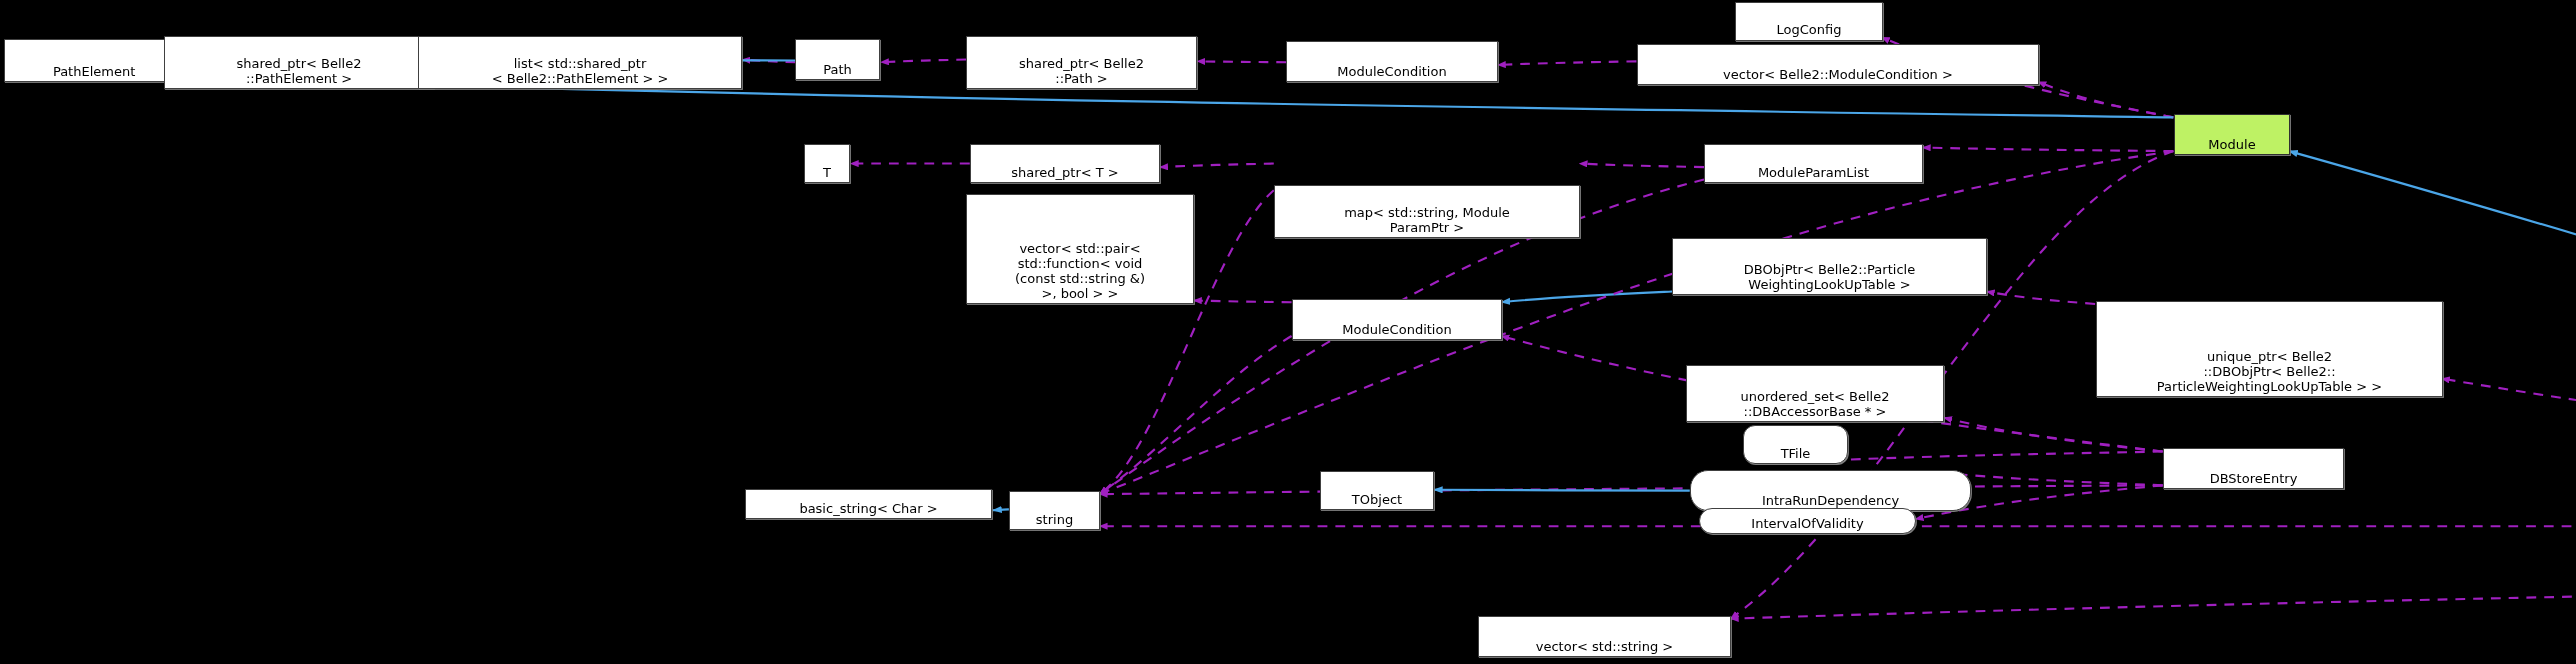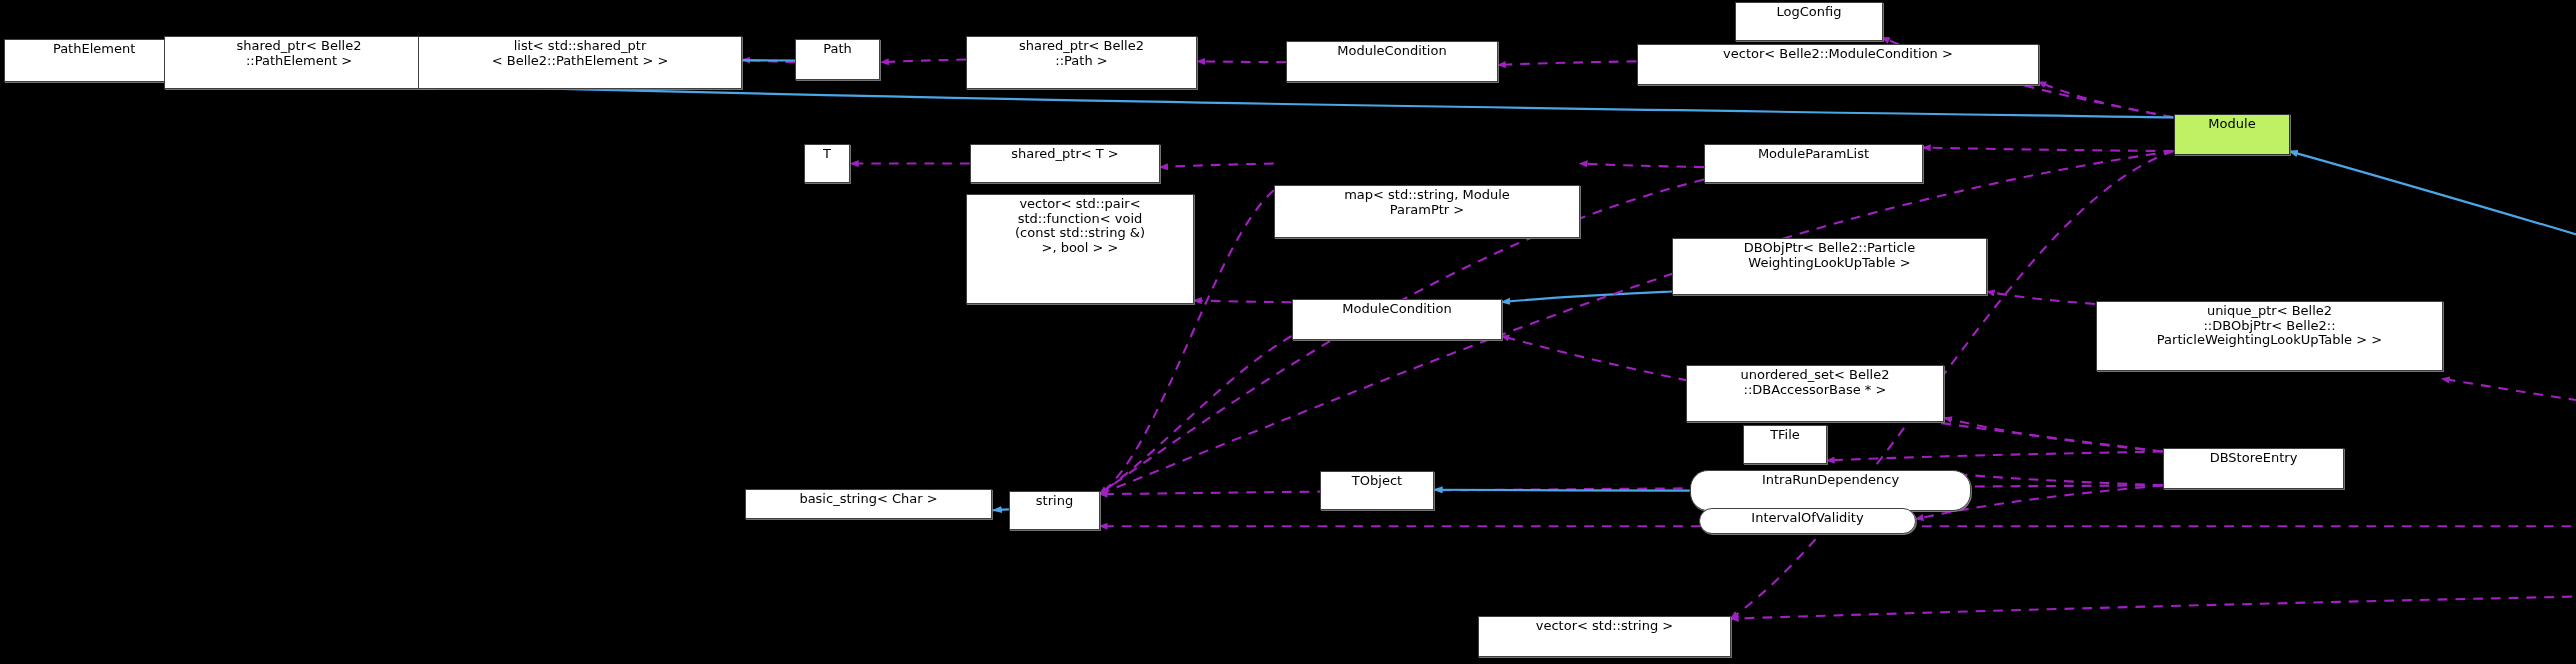--- a/index.html
+++ b/index.html
@@ -9,21 +9,21 @@
   .node{
     position:absolute;
     box-sizing:border-box;
     background:#fff;
     border:0.9px solid #404040;
     box-shadow:0.9px 0.9px 0 0 #808080;
     color:#000;
     font-size:13px;
     line-height:14.7px;
     display:flex;
-    align-items:flex-start;
+    align-items:flex-end;
     justify-content:center;
     text-align:center;
     white-space:pre;
     padding:1.8px 4.4px;
     z-index:5;
   }
   .node.highlight{background:#bef264;border-color:#303030;}
   .node span{display:block;}
 </style>
 </head>
@@ -94,26 +94,26 @@
       <div class="node" style="left: 1274px; top: 141px; width: 306px; height: 53px; margin-top: 44px;"><span>map&lt; std::string, Module
 ParamPtr &gt;</span></div>
       <div class="node" style="left: 1704px; top: 144px; width: 219px; height: 39px;"><span>ModuleParamList</span></div>
       <div class="node" style="left: 966px; top: 194px; width: 228px; height: 110px;"><span>vector&lt; std::pair&lt;
 std::function&lt; void
 (const std::string &amp;)
 &gt;, bool &gt; &gt;</span></div>
       <div class="node" style="left: 1672px; top: 238px; width: 315px; height: 57px;"><span>DBObjPtr&lt; Belle2::Particle
 WeightingLookUpTable &gt;</span></div>
       <div class="node" style="left: 1292px; top: 299px; width: 210px; height: 41px;"><span>ModuleCondition</span></div>
-      <div class="node" style="left: 2096px; top: 301px; width: 347px; height: 70px;"><span>unique_ptr&lt; Belle2
+      <div class="node" style="left: 2096px; top: 301px; width: 347px; height: 96px;"><span>unique_ptr&lt; Belle2
 ::DBObjPtr&lt; Belle2::
 ParticleWeightingLookUpTable &gt; &gt;</span></div>
       <div class="node" style="left: 1686px; top: 365px; width: 258px; height: 57px;"><span>unordered_set&lt; Belle2
 ::DBAccessorBase * &gt;</span></div>
-      <div class="node" style="left: 1743px; top: 425px; width: 84px; height: 39px;"><span>TFile</span></div>
+      <div class="node" style="left: 1743px; top: 425px; width: 105px; height: 39px; border-radius: 12px;"><span>TFile</span></div>
       <div class="node" style="left: 2163px; top: 448px; width: 181px; height: 41px;"><span>DBStoreEntry</span></div>
       <div class="node" style="left: 1690px; top: 470px; width: 281px; height: 41px; border-radius: 18px;"><span>IntraRunDependency</span></div>
       <div class="node" style="left: 1320px; top: 471px; width: 114px; height: 39px;"><span>TObject</span></div>
       <div class="node" style="left: 745px; top: 489px; width: 247px; height: 30px;"><span>basic_string&lt; Char &gt;</span></div>
       <div class="node" style="left: 1009px; top: 491px; width: 91px; height: 39px;"><span>string</span></div>
       <div class="node" style="left: 1699px; top: 508px; width: 217px; height: 26px; border-radius: 19px;"><span>IntervalOfValidity</span></div>
       <div class="node" style="left: 1478px; top: 616px; width: 253px; height: 41px;"><span>vector&lt; std::string &gt;</span></div>
     </div>
 </div>
 

